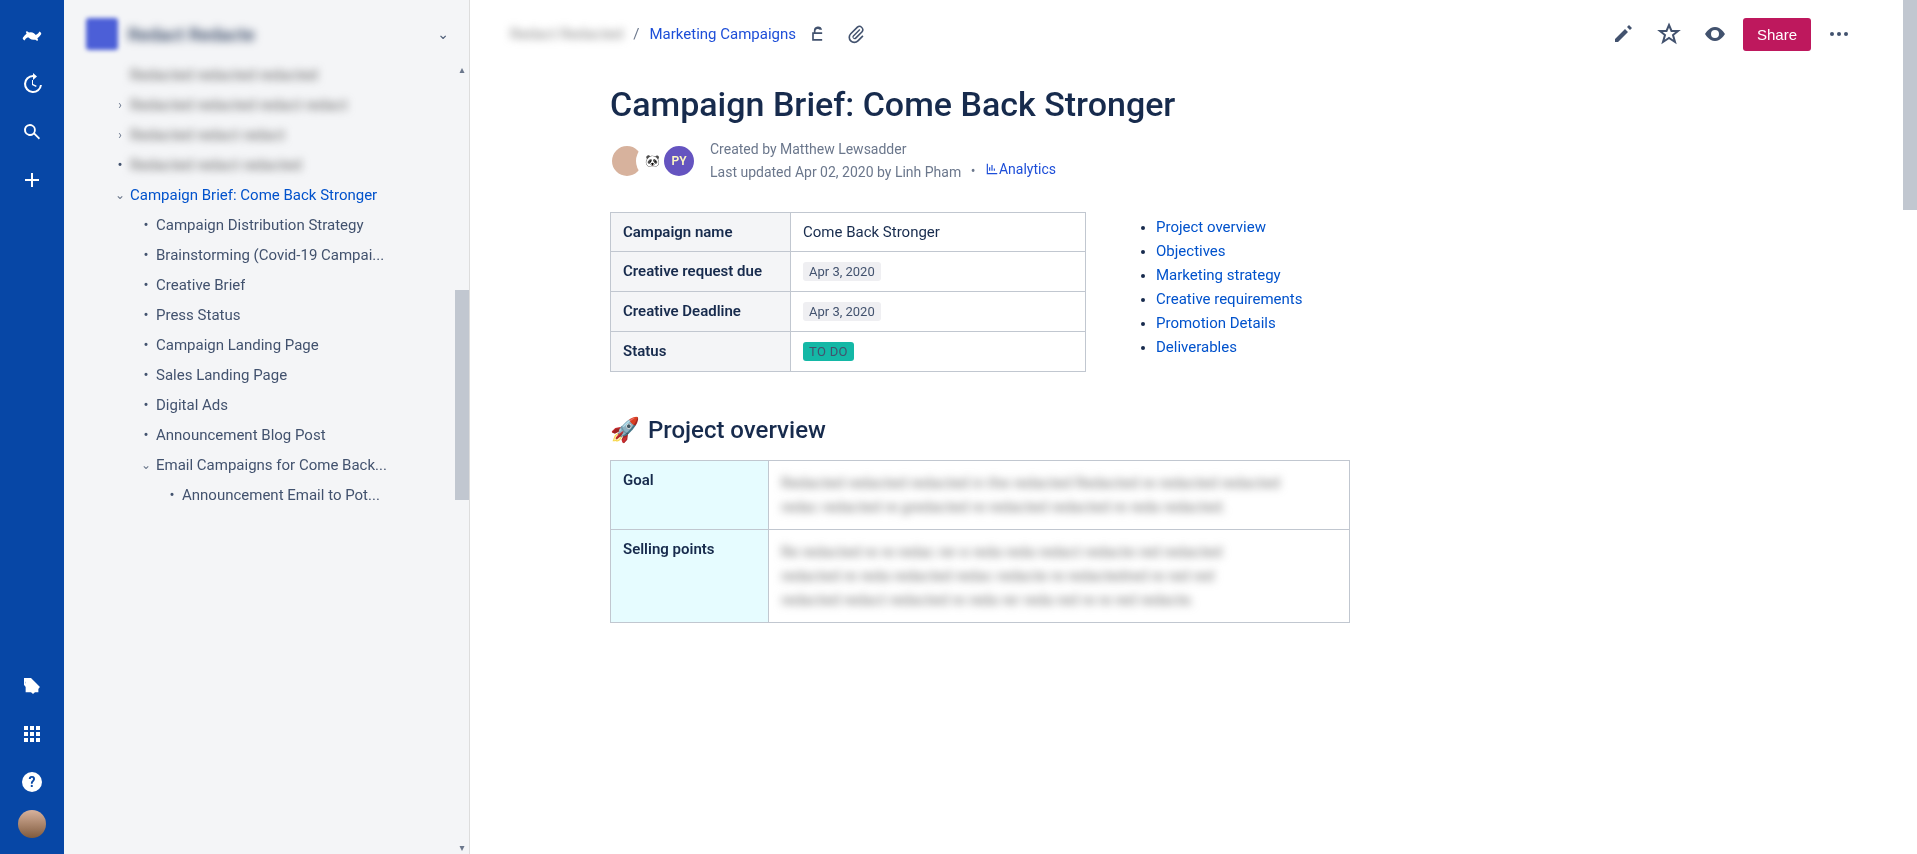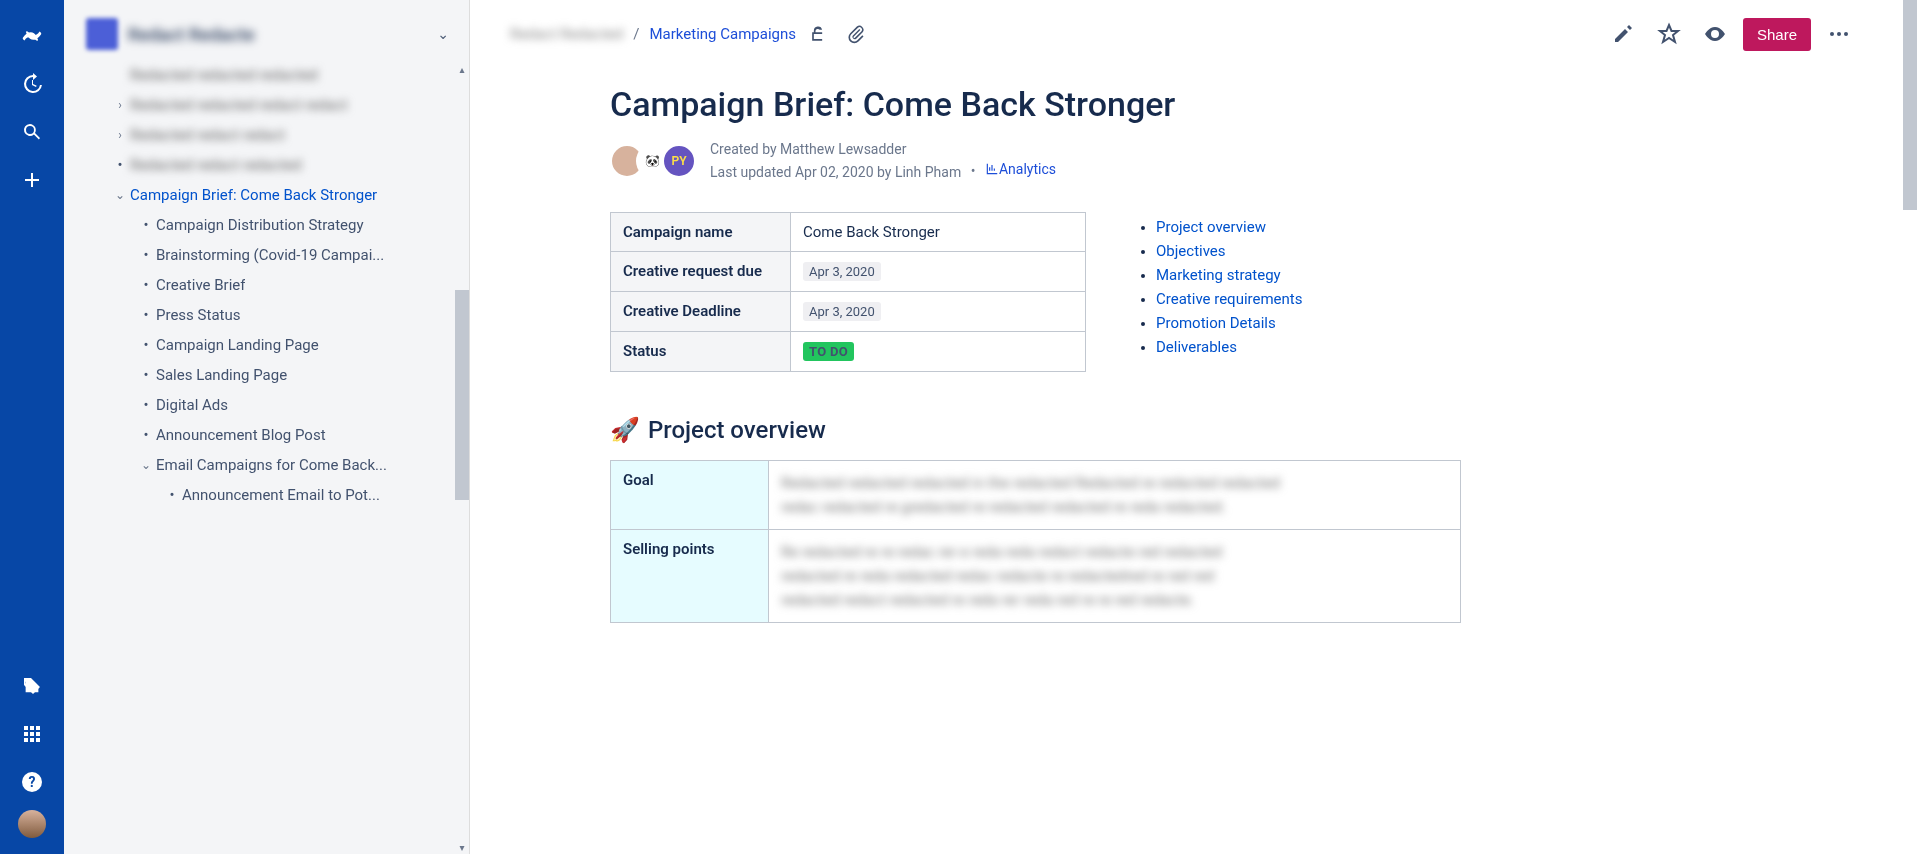--- a/index.html
+++ b/index.html
@@ -153,31 +153,31 @@
   table.info td {
     border:1px solid #C1C7D0;
     padding: 10px 12px;
     font-size:15px;
   }
   table.info td.k { background:#F4F5F7; font-weight:600; width:180px;margin-left:30px;}
   .chip {
     display:inline-block; background:#efeff2; color:#42526E;
     padding:2px 6px; border-radius:3px; font-size:13px;
   }
-  .chip.todo { background:#22c55e; color:#42526E; font-weight:700; letter-spacing:.3px;}
+  .chip.todo { background:#14b8a6; color:#42526E; font-weight:400; letter-spacing:.3px;}
 
   .toc ul { margin:0; padding-left:22px; }
   .toc li { margin:6px 0; color:#172B4D; }
   .toc li a { color:#0052CC; text-decoration:none; font-size:15px;}
 
   h2.section { font-size:24px; font-weight:500; margin-top:44px; margin-bottom:16px; display:flex; align-items:center; gap:8px;}
 
   table.overview {
     border-collapse: collapse;
-    width: 851px;
+    width: 740px;
   }
   table.overview td {
     border:1px solid #C1C7D0;
     padding: 10px 12px;
     font-size:15px;
     vertical-align: top;
   }
   table.overview td.k { background:#E6FCFF; font-weight:600; width:158px; color:#172B4D;}
   table.overview td.v span { filter: blur(4px); color:#777; line-height:1.6; display:block;}
 
@@ -357,21 +357,21 @@
       </div>
     </div>
 
     <div class="content">
       <h1 class="title">Campaign Brief: Come Back Stronger</h1>
 
       <div class="byline">
         <div class="avatars">
           <div class="av" style="background:#d7b29d"></div>
           <div class="av" style="background:#fff">🐼</div>
-          <div class="av" style="background:#6554C0;color:#fde047">PY</div>
+          <div class="av" style="background:#6554C0;color:#fef9c3">PY</div>
         </div>
         <div class="byline-text">
           <div>Created by Matthew Lewsadder</div>
           <div>
             <span>Last updated Apr 02, 2020 by Linh Pham</span>
             <span class="dot">•</span>
             <span class="analytics-link">
               <svg class="ic16" viewBox="0 0 24 24" style="width:14px;height:14px">
                   <path d="M3 3v18h18v-2H5V3H3zm4 12h2V9H7v6zm4 0h2V5h-2v10zm4 0h2v-4h-2v4z"></path>
                 </svg>

